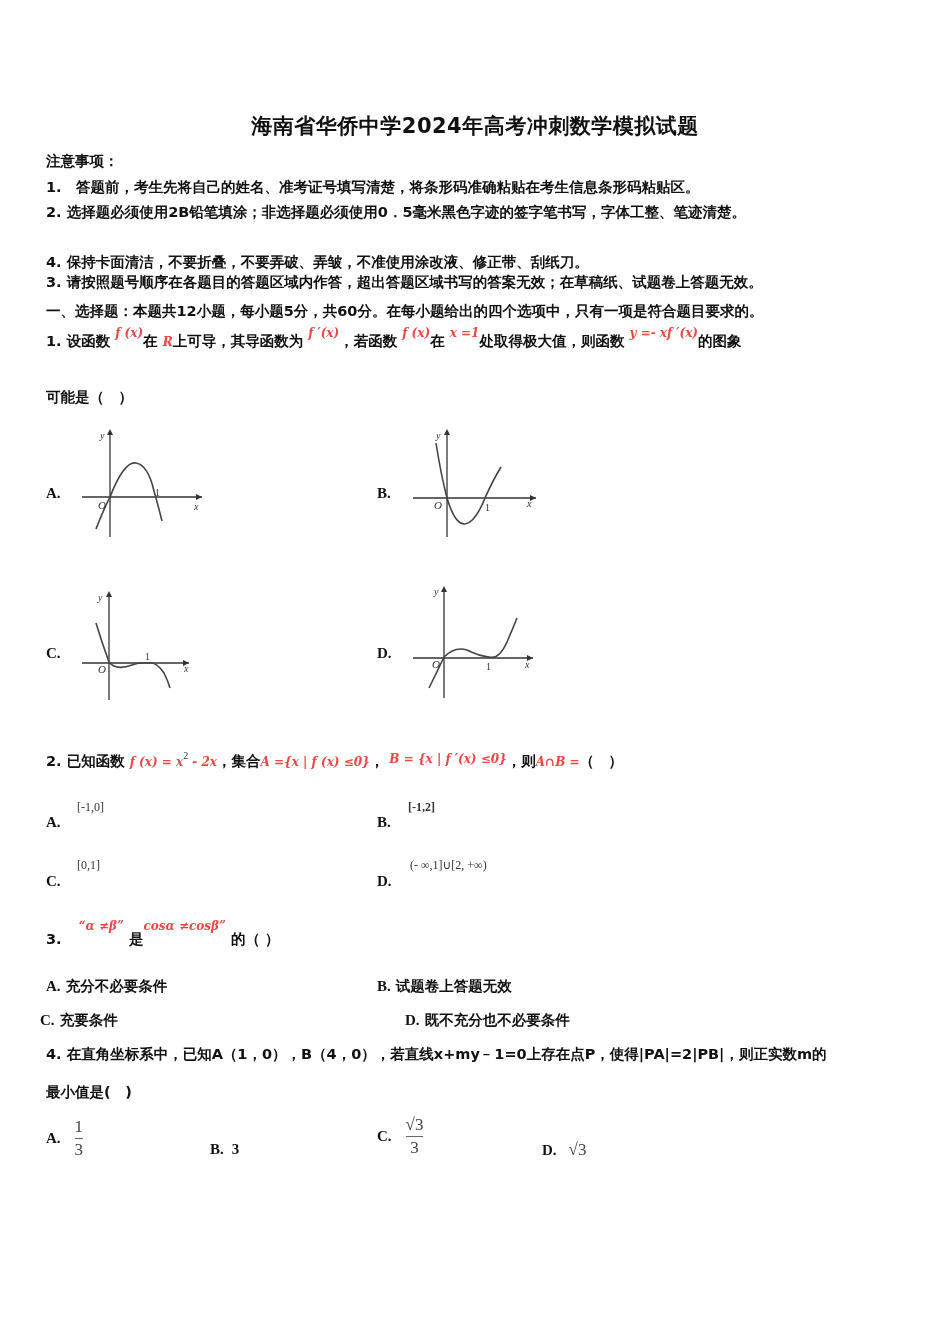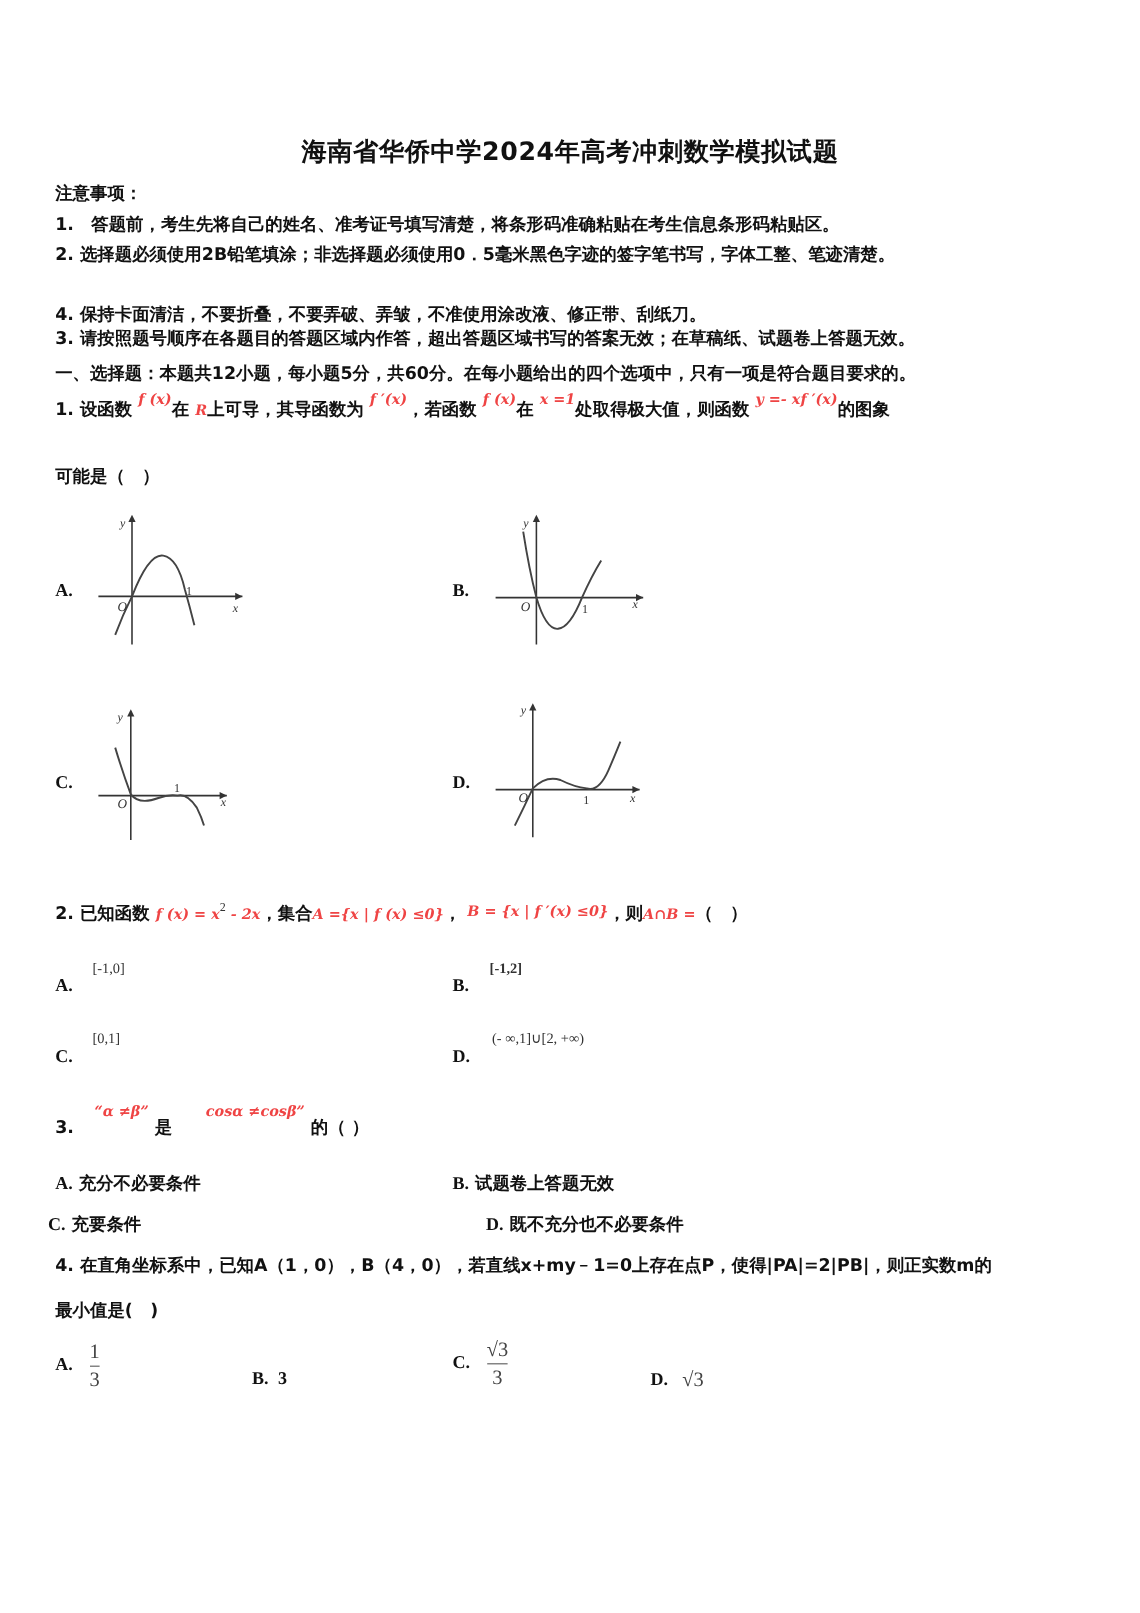--- a/index.html
+++ b/index.html
@@ -112,21 +112,21 @@
 <div class="abs optlabel" style="left:377px; top:814px;">B.</div>
 <div class="abs mathn" style="left:408px; top:800px;font-weight:bold;">[-1,2]</div>
 <div class="abs optlabel" style="left:46px; top:873px;">C.</div>
 <div class="abs mathn" style="left:77px; top:858px;">[0,1]</div>
 <div class="abs optlabel" style="left:377px; top:873px;">D.</div>
 <div class="abs mathn" style="left:410px; top:858px;">(- ∞,1]∪[2, +∞)</div>
 
 <div class="abs line bold" style="left:46px; top:930px;">
   <span>3.</span>
   <span class="math" style="position:relative; top:-14px; margin-left:12px;">“α ≠β”</span>
-  <span>是</span><span class="math" style="position:relative; top:-14px;margin-left:28px;">cosα ≠cosβ”</span>
+  <span>是</span><span class="math" style="position:relative; top:-14px;">cosα ≠cosβ”</span>
   <span>的（ ）</span>
 </div>
 
 <div class="abs line bold" style="left:46px; top:977px;">
   <span class="optlabel">A.</span>
   <span>充分不必要条件</span>
 </div>
 <div class="abs line bold" style="left:377px; top:977px;">
   <span class="optlabel">B.</span>
   <span>试题卷上答题无效</span>

